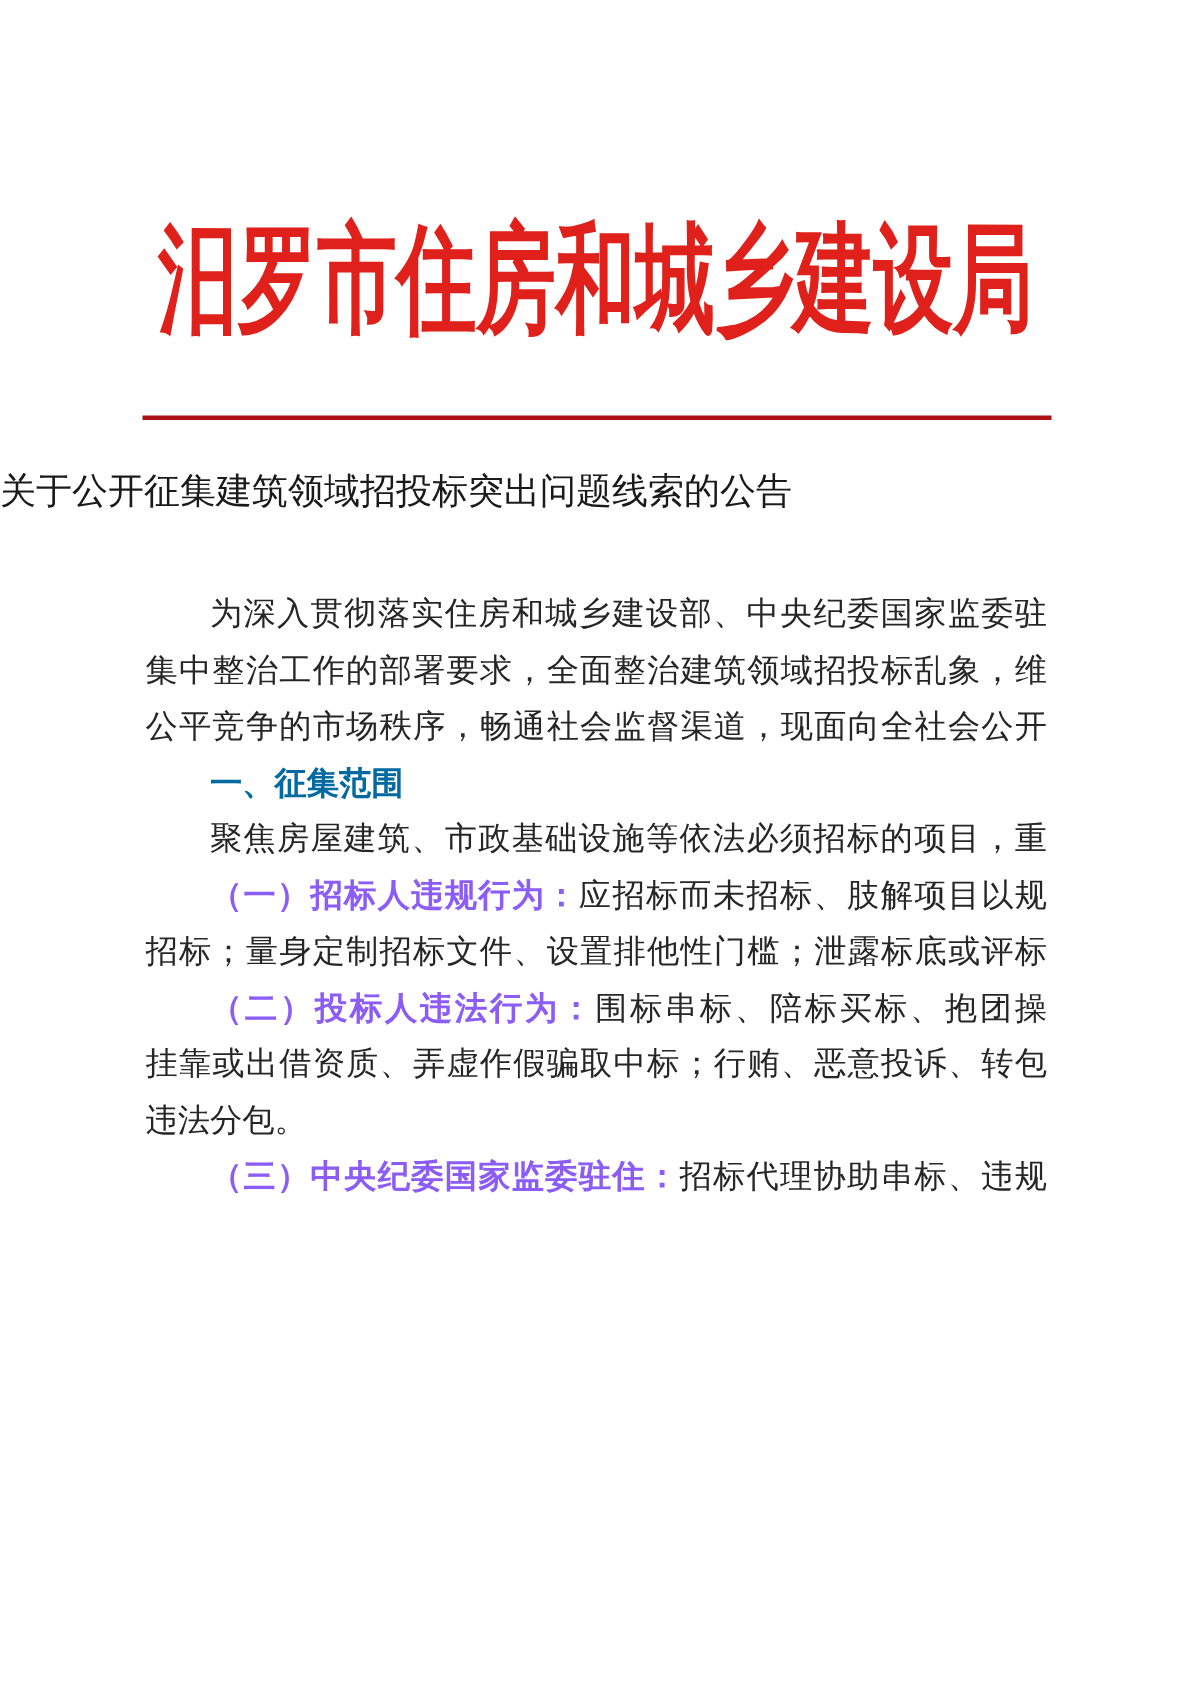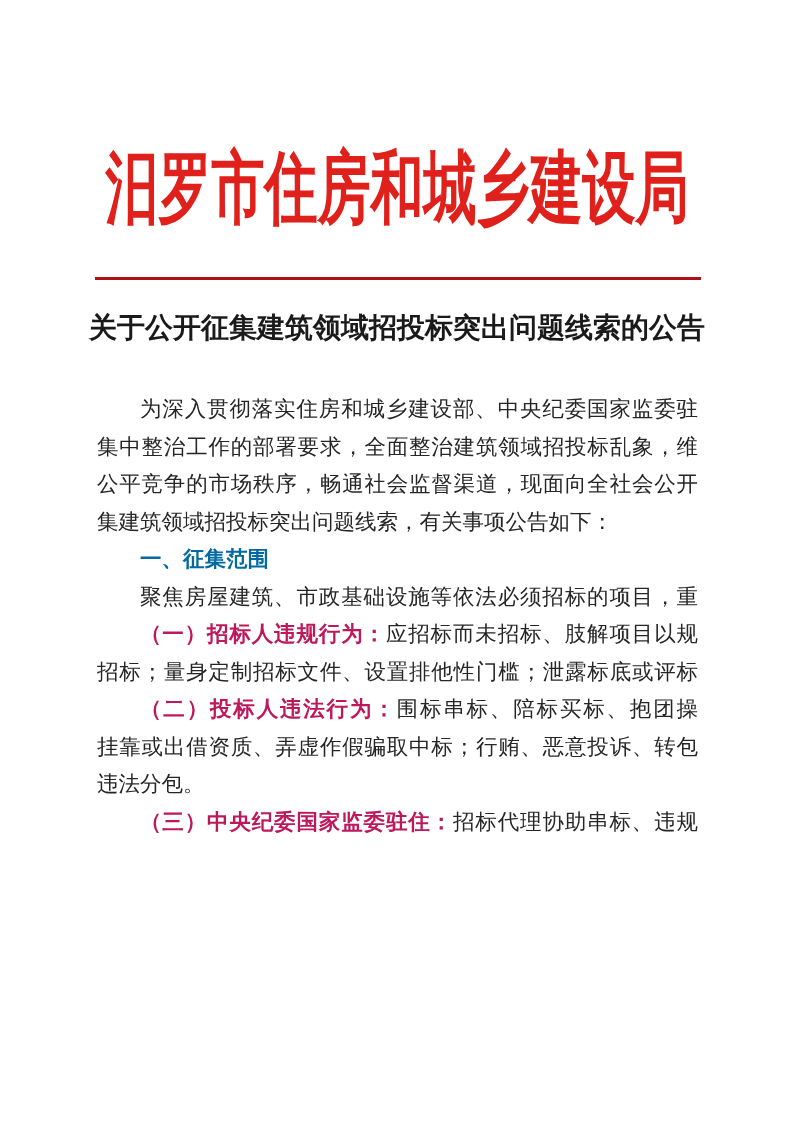--- a/index.html
+++ b/index.html
@@ -35,24 +35,23 @@
     left: 95px;
     width: 606px;
     height: 3px;
     background: var(--rule-red, #ad1118);
   }
   .doc-title {
     position: absolute;
     top: 306px;
     left: 0;
     width: 100%;
-    text-align: center;
     font-family: "Liberation Serif", "DejaVu Serif", serif;
-    font-weight: 700;
-    font-size: 28px;
+    font-weight: 400;
+    font-size: 24px;
     line-height: 44px;
     color: var(--title-black, #1a1a1a);
     white-space: nowrap;
   }
   .doc-body {
     position: absolute;
     top: 391px;
     left: 97px;
     width: 601px;
     font-size: 21.5px;
@@ -68,34 +67,33 @@
     text-align: justify;
     text-align-last: justify;
     overflow: hidden;
   }
   .line.indent { padding-left: 43px; }
   .line.heading {
     font-family: "Liberation Sans", "DejaVu Sans", sans-serif;
     font-weight: 700;
     color: #0369a1;
   }
-  .lead { font-weight: 700; color: #be185d; }
+  .lead { font-weight: 700; color: #8b5cf6; }
 </style>
 </head>
 <body>
 
 <div class="page">
   <div class="masthead">汨罗市住房和城乡建设局</div>
   <div class="red-rule"></div>
   <div class="doc-title">关于公开征集建筑领域招投标突出问题线索的公告</div>
   <div class="doc-body">
       <div class="line indent j"><span>为深入贯彻落实住房和城乡建设部、中央纪委国家监委驻住</span></div>
       <div class="line j"><span>集中整治工作的部署要求，全面整治建筑领域招投标乱象，维护</span></div>
       <div class="line j"><span>公平竞争的市场秩序，畅通社会监督渠道，现面向全社会公开征</span></div>
-      <div class="line"><span>集建筑领域招投标突出问题线索，有关事项公告如下：</span></div>
       <div class="line indent heading"><span>一、征集范围</span></div>
       <div class="line indent j"><span>聚焦房屋建筑、市政基础设施等依法必须招标的项目，重点</span></div>
       <div class="line indent j"><span class="lead">（一）招标人违规行为：</span><span>应招标而未招标、肢解项目以规避</span></div>
       <div class="line j"><span>招标；量身定制招标文件、设置排他性门槛；泄露标底或评标信</span></div>
       <div class="line indent j"><span class="lead">（二）投标人违法行为：</span><span>围标串标、陪标买标、抱团操纵；</span></div>
       <div class="line j"><span>挂靠或出借资质、弄虚作假骗取中标；行贿、恶意投诉、转包及</span></div>
       <div class="line"><span>违法分包。</span></div>
       <div class="line indent j"><span class="lead">（三）中央纪委国家监委驻住：</span><span>招标代理协助串标、违规收费；</span></div>
     </div>
 </div>

